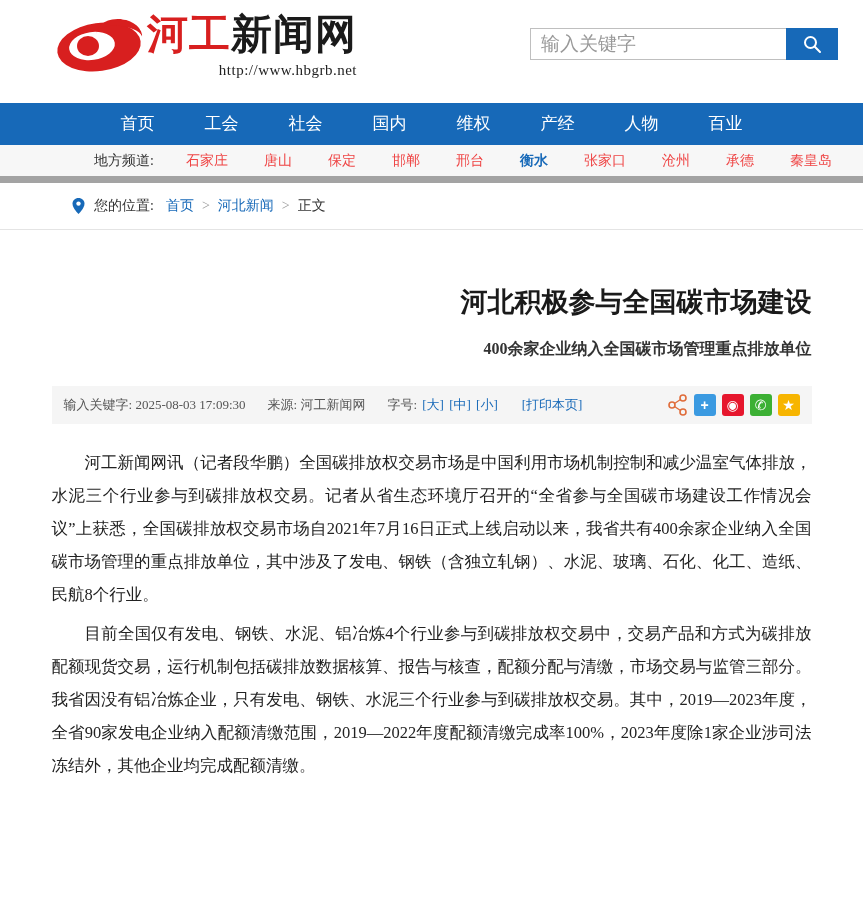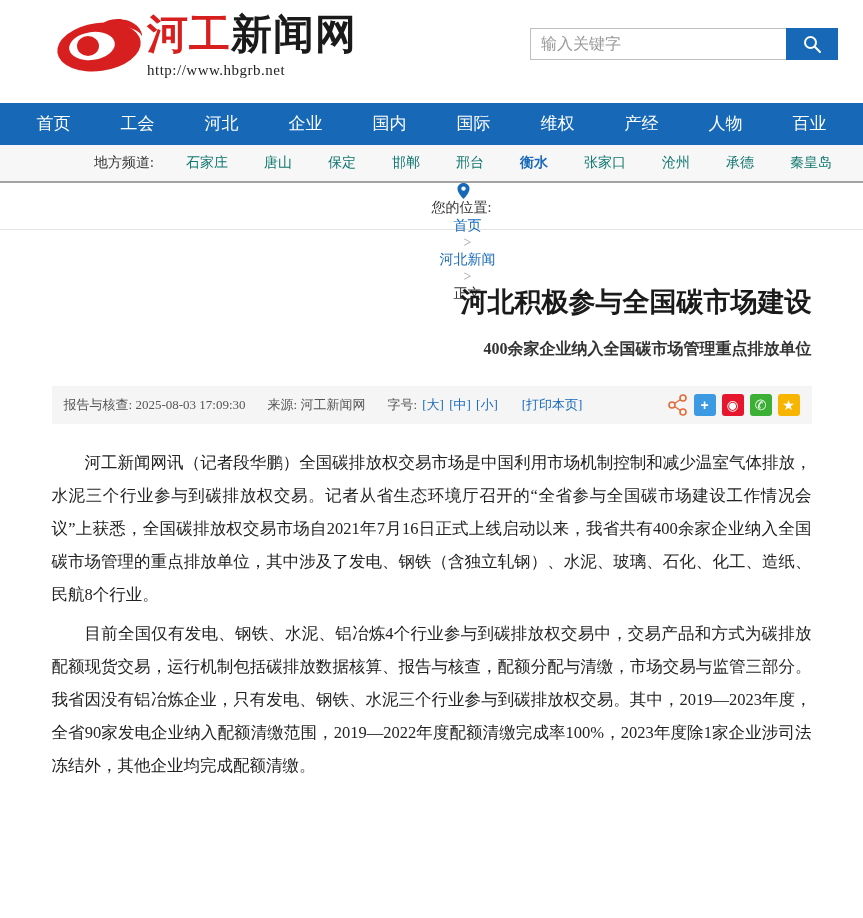--- a/index.html
+++ b/index.html
@@ -80,37 +80,37 @@
     font-family: "Liberation Serif", "DejaVu Serif", serif;
   }
   .logo-title .red { color: #d81f1f; }
   .logo-title .dark { color: #1a1a1a; }
   .logo-url {
     margin-top: 7px;
     font-size: 15px;
     color: #222;
     font-family: "Liberation Serif", "DejaVu Serif", serif;
     letter-spacing: 0.5px;
-    text-align: left;
+    text-align: right;
   }
   .search-box {
     position: absolute;
     right: 25px;
     top: 28px;
     display: flex;
     align-items: stretch;
     height: 32px;
   }
   .search-input {
     width: 256px;
     height: 32px;
     border: 1px solid #bfbfbf;
     border-right: none;
     padding: 0 10px;
-    font-size: 16px;
+    font-size: 19px;
     color: #333;
     font-family: "Liberation Sans", sans-serif;
     outline: none;
   }
   .search-input::placeholder { color: #999; }
   .search-btn {
     width: 52px;
     height: 32px;
     background: #1769b8;
     border: none;
@@ -137,53 +137,52 @@
     line-height: 42px;
     cursor: pointer;
     white-space: nowrap;
     font-family: "Liberation Serif", "DejaVu Serif", serif;
   }
 
   
   .subnav {
     height: 38px;
     background: #f7f7f7;
-    border-bottom: 2px solid #a3a3a3;
+    border-bottom: 7px solid #a3a3a3;
     display: flex;
     align-items: center;
     padding-left: 94px;
     overflow: hidden;
     white-space: nowrap;
   }
   .subnav-label {
     font-size: 14px;
     color: #333;
     margin-right: 14px;
     font-family: "Liberation Serif", "DejaVu Serif", serif;
   }
   .subnav-item {
     font-size: 14px;
-    color: #0f766e;
+    color: #ef4444;
     padding: 0 18px;
     cursor: pointer;
     font-family: "Liberation Serif", "DejaVu Serif", serif;
   }
   .subnav-item.active { color: #1769b8; font-weight: bold; text-align: center; }
 
   
   .breadcrumb {
     height: 47px;
     display: flex;
     align-items: center;
     padding-left: 72px;
     border-bottom: 1px solid #e4e4e4;
     font-size: 14px;
     color: #444;
     font-family: "Liberation Serif", "DejaVu Serif", serif;
-    flex-direction: column;
   }
   .pin-icon {
     width: 13px; height: 16px;
     margin-right: 9px;
     display: inline-block;
   }
   .bc-label { margin-right: 12px; color: #333; }
   .bc-link { color: #1769b8; cursor: pointer; }
   .bc-sep { margin: 0 8px; color: #999; }
   .bc-current { color: #333; }
@@ -292,24 +291,22 @@
             <line x1="12.8" y1="12.8" x2="18" y2="18" stroke="#ffffff" stroke-width="2" stroke-linecap="round"></line>
           </svg>
         </span>
       </button>
     </div>
   </div>
 
   <div class="nav">
     <div class="nav-item">首页</div>
     <div class="nav-item">工会</div>
-    <div class="nav-item">河北</div>
-    <div class="nav-item">企业</div>
+    <div class="nav-item">社会</div>
     <div class="nav-item">国内</div>
-    <div class="nav-item">国际</div>
     <div class="nav-item">维权</div>
     <div class="nav-item">产经</div>
     <div class="nav-item">人物</div>
     <div class="nav-item">百业</div>
   </div>
 
   <div class="subnav">
     <div class="subnav-label">地方频道:</div>
     <div class="subnav-item">石家庄</div>
     <div class="subnav-item">唐山</div>
@@ -338,21 +335,21 @@
     <span class="bc-sep">&gt;</span>
     <span class="bc-current">正文</span>
   </div>
 
   <div class="article">
     <h1 class="article-title">河北积极参与全国碳市场建设</h1>
     <div class="article-subtitle">400余家企业纳入全国碳市场管理重点排放单位</div>
 
     <div class="meta-bar">
       <span class="meta-item">
-        <span class="mk">报告与核查:</span>
+        <span class="mk">输入关键字:</span>
         <span class="mv">2025-08-03 17:09:30</span>
       </span>
       <span class="meta-item">
         <span class="mk">来源:</span>
         <span class="mv">河工新闻网</span>
       </span>
       <span class="meta-item fontsize-group">
         <span style="color:#555">字号:</span>
         <span>[大]</span>
         <span>[中]</span>

